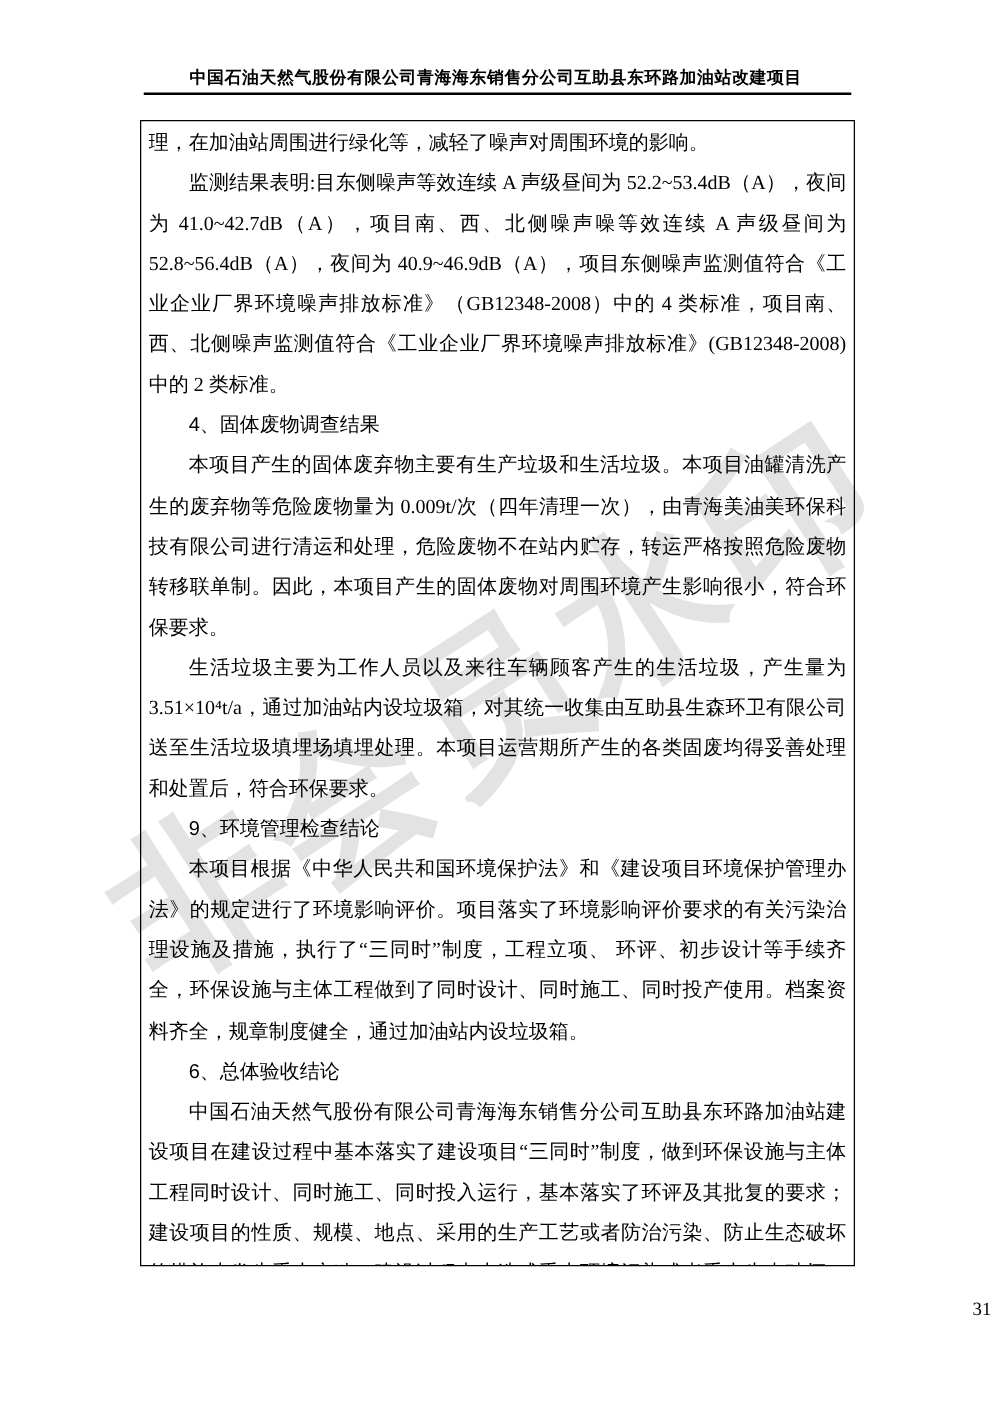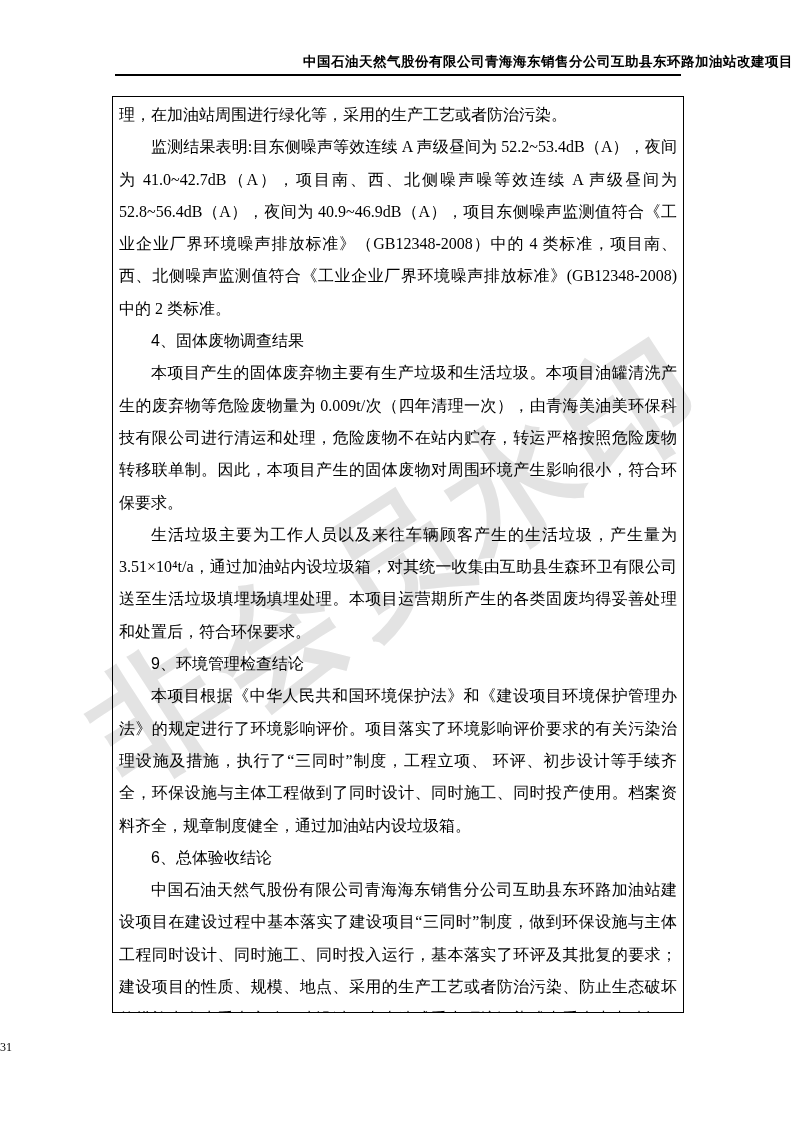--- a/index.html
+++ b/index.html
@@ -28,21 +28,21 @@
     white-space: nowrap;
     z-index: 1;
     user-select: none;
     font-family: "Liberation Serif", "DejaVu Serif", serif;
   }
   .header-title {
     position: absolute;
     top: 53px;
     left: 0;
     width: 100%;
-    text-align: right;
+    text-align: center;
     font-size: 13.5px;
     font-weight: bold;
     letter-spacing: 0.5px;
     z-index: 2;
     font-family: Liberation Mono, monospace;
   }
   .header-rule {
     position: absolute;
     top: 74px;
     left: 115px;
@@ -77,37 +77,37 @@
   .heading {
     font-weight: normal;
     text-indent: 2em;
     font-family: "Liberation Sans", "DejaVu Sans", sans-serif;
   }
   .page-number {
     position: absolute;
     top: 1040px;
     left: 0;
     width: 100%;
-    text-align: left;
-    font-size: 12px;
+    text-align: right;
+    font-size: 15px;
     z-index: 2;
   }
 </style>
 </head>
 <body>
 
 <div class="page">
   <div class="watermark">非会员水印</div>
 
   <div class="header-title">中国石油天然气股份有限公司青海海东销售分公司互助县东环路加油站改建项目</div>
 
   <div class="header-rule"></div>
 
   <div class="content-box" id="doc-body">
-      <div class="para">理，在加油站周围进行绿化等，采用的生产工艺或者防治污染。</div>
+      <div class="para">理，在加油站周围进行绿化等，减轻了噪声对周围环境的影响。</div>
       <div class="para indent">监测结果表明:目东侧噪声等效连续 A 声级昼间为 52.2~53.4dB（A），夜间为 41.0~42.7dB（A），项目南、西、北侧噪声噪等效连续 A 声级昼间为 52.8~56.4dB（A），夜间为 40.9~46.9dB（A），项目东侧噪声监测值符合《工业企业厂界环境噪声排放标准》（GB12348-2008）中的 4 类标准，项目南、西、北侧噪声监测值符合《工业企业厂界环境噪声排放标准》(GB12348-2008) 中的 2 类标准。</div>
       <div class="heading">4、固体废物调查结果</div>
       <div class="para indent">本项目产生的固体废弃物主要有生产垃圾和生活垃圾。本项目油罐清洗产生的废弃物等危险废物量为 0.009t/次（四年清理一次），由青海美油美环保科技有限公司进行清运和处理，危险废物不在站内贮存，转运严格按照危险废物转移联单制。因此，本项目产生的固体废物对周围环境产生影响很小，符合环保要求。</div>
       <div class="para indent">生活垃圾主要为工作人员以及来往车辆顾客产生的生活垃圾，产生量为 3.51×10⁴t/a，通过加油站内设垃圾箱，对其统一收集由互助县生森环卫有限公司送至生活垃圾填埋场填埋处理。本项目运营期所产生的各类固废均得妥善处理和处置后，符合环保要求。</div>
       <div class="heading">9、环境管理检查结论</div>
       <div class="para indent">本项目根据《中华人民共和国环境保护法》和《建设项目环境保护管理办法》的规定进行了环境影响评价。项目落实了环境影响评价要求的有关污染治理设施及措施，执行了“三同时”制度，工程立项、 环评、初步设计等手续齐全，环保设施与主体工程做到了同时设计、同时施工、同时投产使用。档案资料齐全，规章制度健全，通过加油站内设垃圾箱。</div>
       <div class="heading">6、总体验收结论</div>
       <div class="para indent">中国石油天然气股份有限公司青海海东销售分公司互助县东环路加油站建设项目在建设过程中基本落实了建设项目“三同时”制度，做到环保设施与主体工程同时设计、同时施工、同时投入运行，基本落实了环评及其批复的要求；建设项目的性质、规模、地点、采用的生产工艺或者防治污染、防止生态破坏的措施未发生重大变动，建设过程中未造成重大环境污染或者重大生态破坏。验收监</div>
     </div>
 

